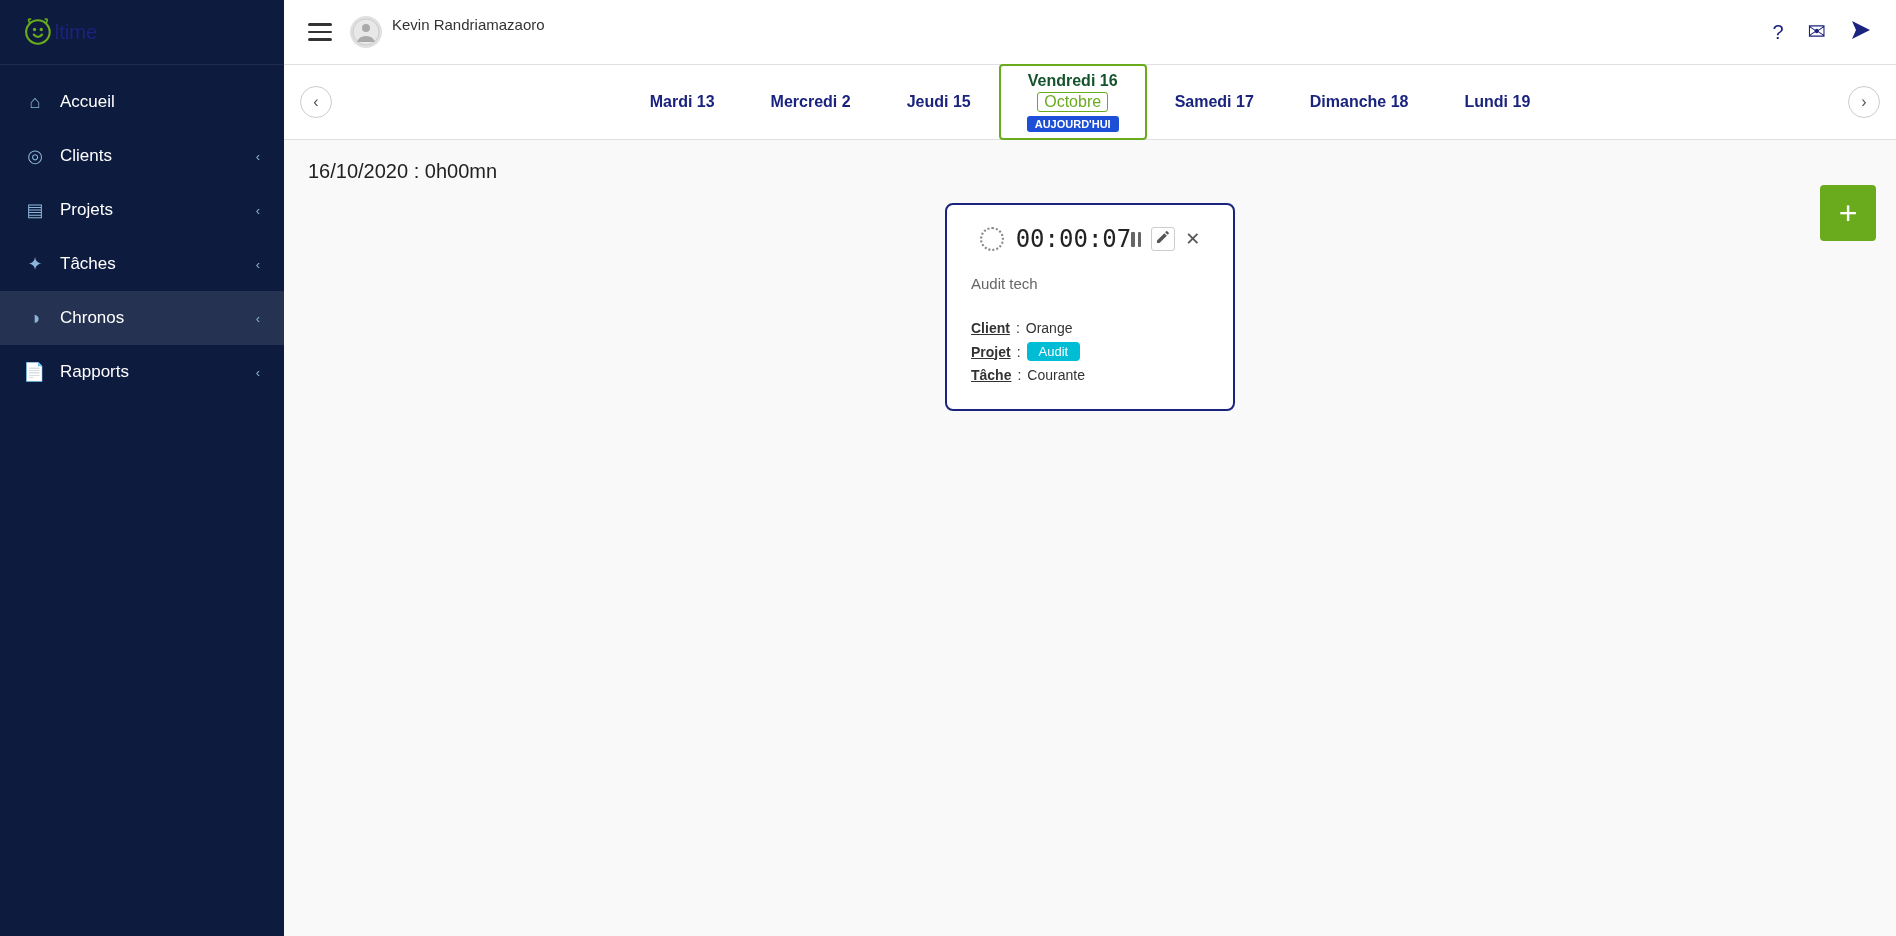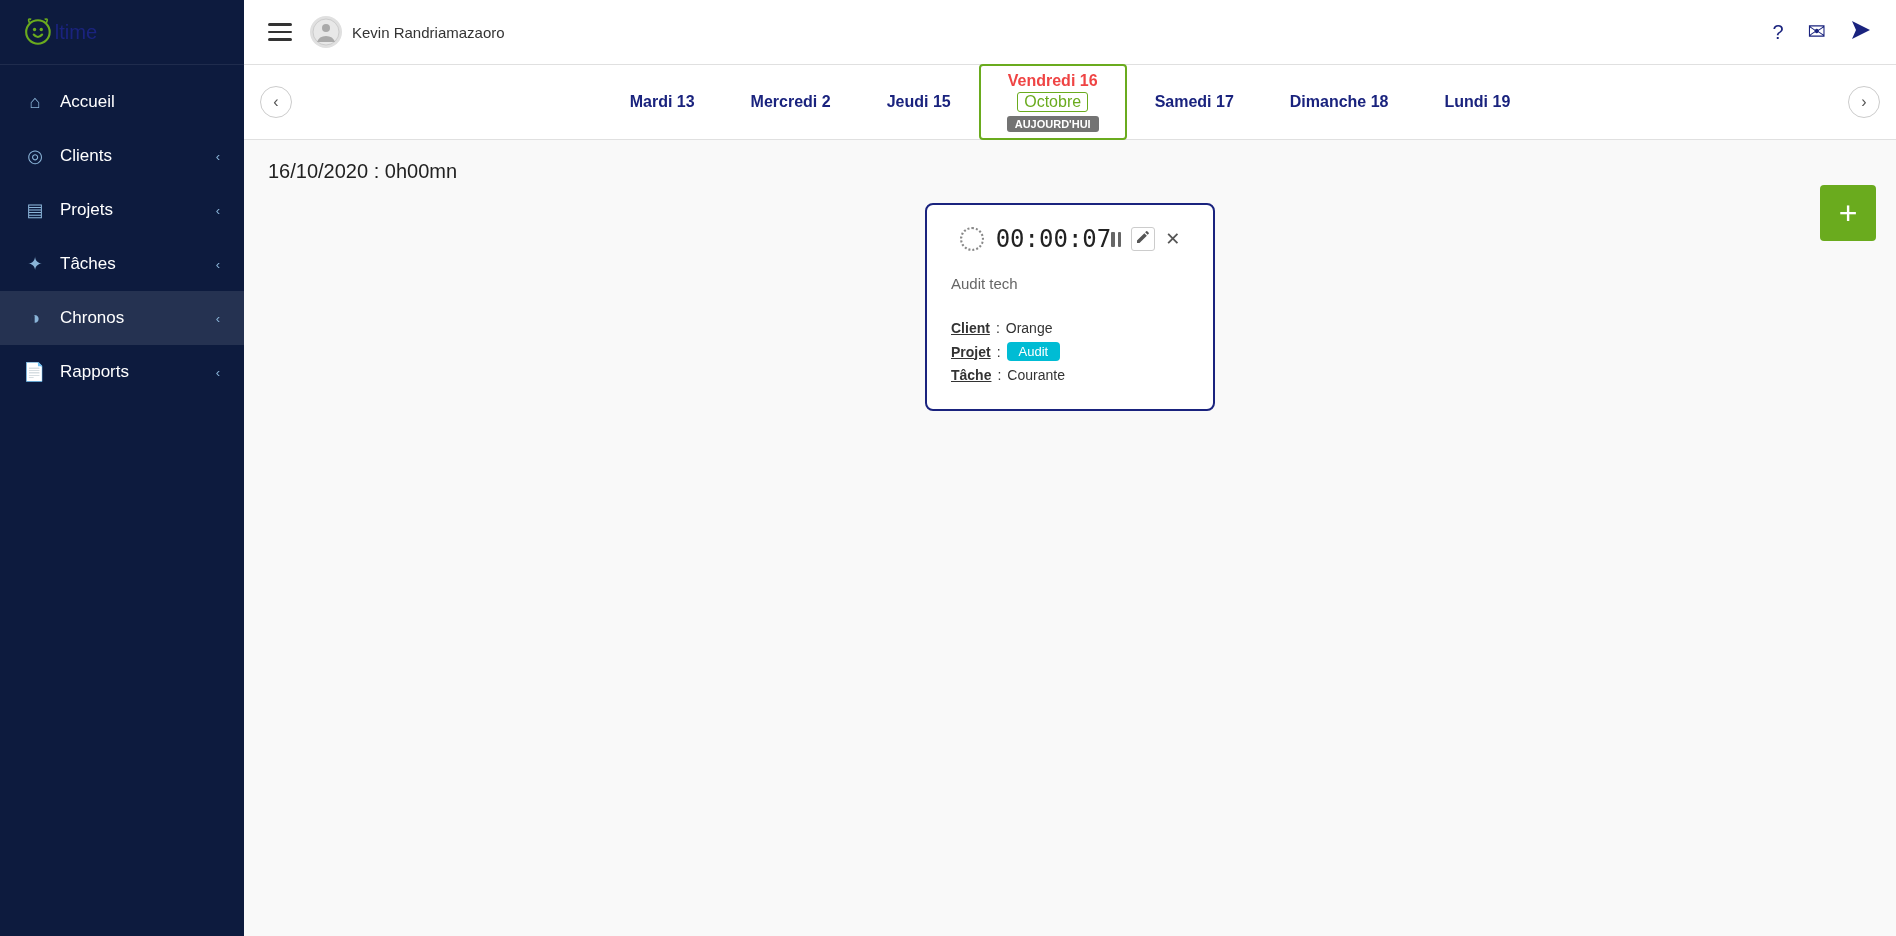--- a/index.html
+++ b/index.html
@@ -1,20 +1,20 @@
 <!DOCTYPE html>
 <html><head>
   <meta charset="utf-8">
   <style>
     * { box-sizing: border-box; margin: 0; padding: 0; }
     body { font-family: 'Segoe UI', Arial, sans-serif; display: flex; height: 936px; overflow: hidden; background: #f5f5f5; }
 
     
     #sidebar {
-      width: 244px;
+      width: 284px;
       background: #0d1b3e;
       color: white;
       display: flex;
       flex-direction: column;
       flex-shrink: 0;
       height: 100%;
     }
     #logo-area {
       padding: 18px 20px;
       display: flex;
@@ -97,21 +97,21 @@
     }
     .hamburger span {
       display: block;
       width: 24px;
       height: 2.5px;
       background: #333;
       border-radius: 2px;
     }
     .user-info {
       display: flex;
-      align-items: center;
+      align-items: flex-start;
       gap: 10px;
       font-size: 15px;
       color: #333;
     }
     .user-avatar {
       width: 32px;
       height: 32px;
       border-radius: 50%;
       background: #e0e0e0;
       display: flex;
@@ -174,31 +174,31 @@
       border: 2px solid #6aab1e;
       border-radius: 4px;
       padding: 6px 26px;
     }
     .day-name {
       font-size: 16px;
       font-weight: 600;
       color: #1a237e;
     }
     .day-item.active .day-name {
-      color: #ef4444;
+      color: #14532d;
     }
     .day-month {
       font-size: 16px;
       color: #6aab1e;
       border: 1px solid #6aab1e;
       padding: 0 6px;
       border-radius: 3px;
     }
     .today-badge {
-      background: #737373;
+      background: #1d4ed8;
       color: white;
       font-size: 11px;
       font-weight: 600;
       padding: 2px 8px;
       border-radius: 3px;
       margin-top: 2px;
     }
 
     
     #content {

